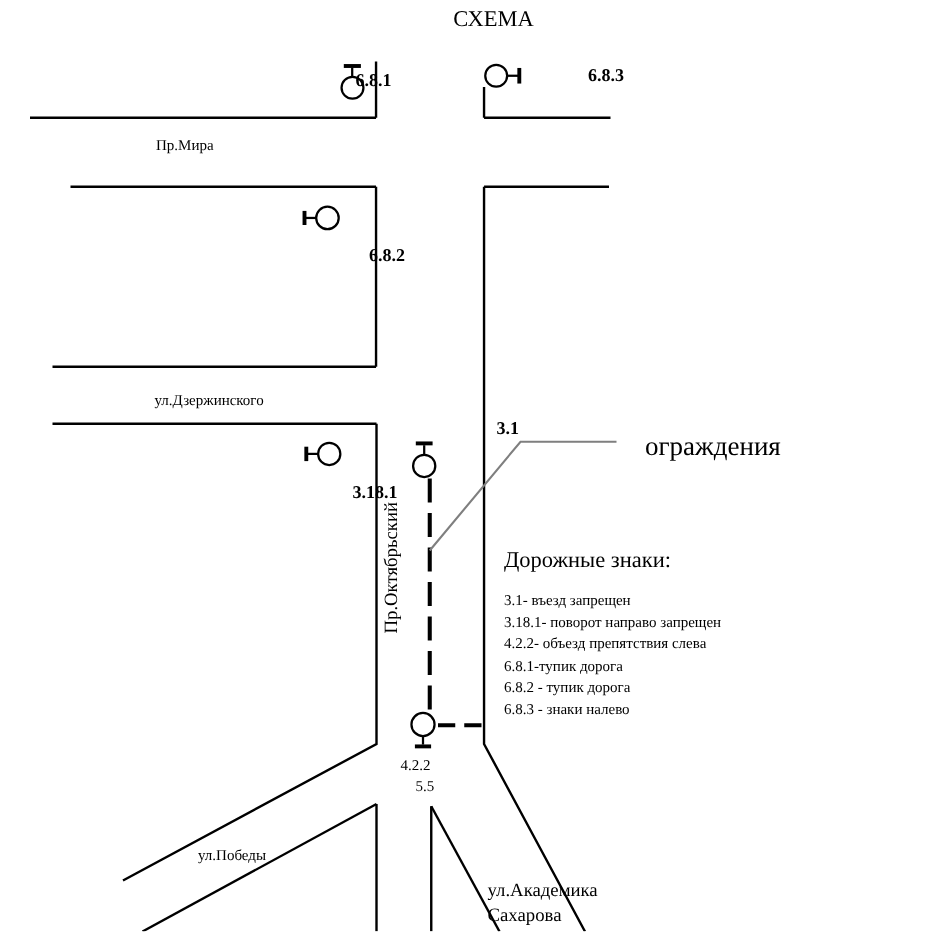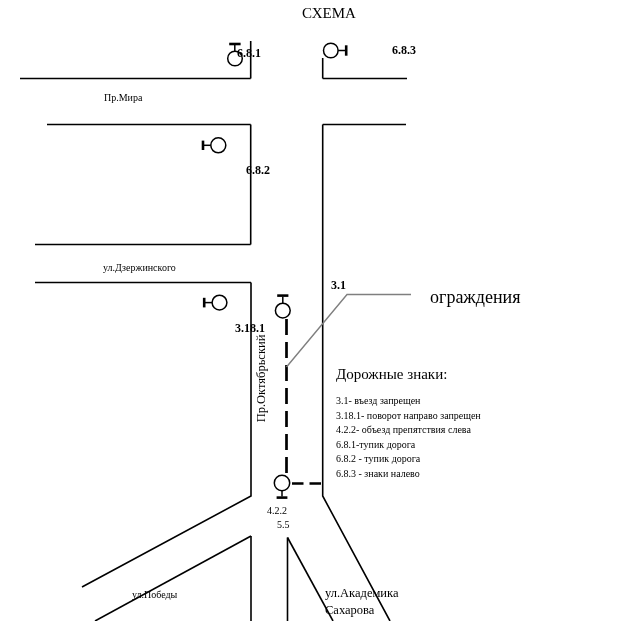--- a/index.html
+++ b/index.html
@@ -120,21 +120,21 @@
   <div class="lbl lbl-bold" style="left:352px; top:44px;">6.8.3</div>
   <div class="lbl lbl-bold" style="left:206px; top:164px;">6.8.2</div>
   <div class="lbl lbl-bold" style="left:195px; top:322px;">3.18.1</div>
   <div class="lbl lbl-bold" style="left:291px; top:279px;">3.1</div>
   <div class="lbl" style="left:267px; top:504px;">4.2.2</div>
   <div class="lbl" style="left:277px; top:518px;">5.5</div>
 
   <div class="lbl" style="left:104px; top:91px;">Пр.Мира</div>
   <div class="lbl" style="left:103px; top:261px;">ул.Дзержинского</div>
   <div class="street-vertical">Пр.Октябрьский</div>
-  <div class="lbl" style="left:132px; top:564px;margin-top:24px;">ул.Победы</div>
+  <div class="lbl" style="left:132px; top:564px;">ул.Победы</div>
   <div class="street-two-line">
     <div>ул.Академика</div>
     <div>Сахарова</div>
   </div>
 
   <div class="callout-lbl">ограждения</div>
 
   <div class="legend">
     <div class="legend-heading">Дорожные знаки:</div>
     <div class="legend-item">3.1- въезд запрещен</div>

